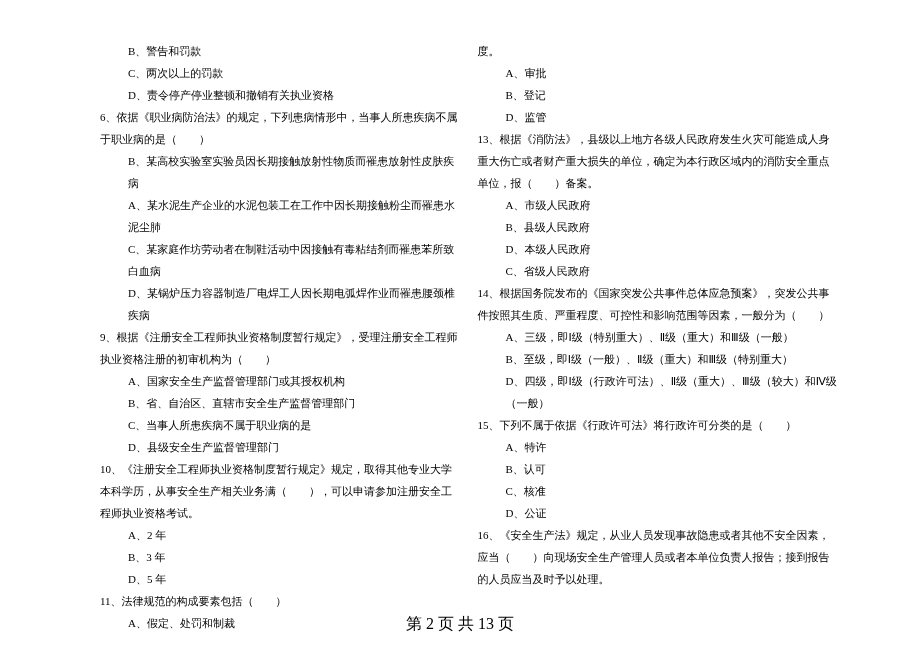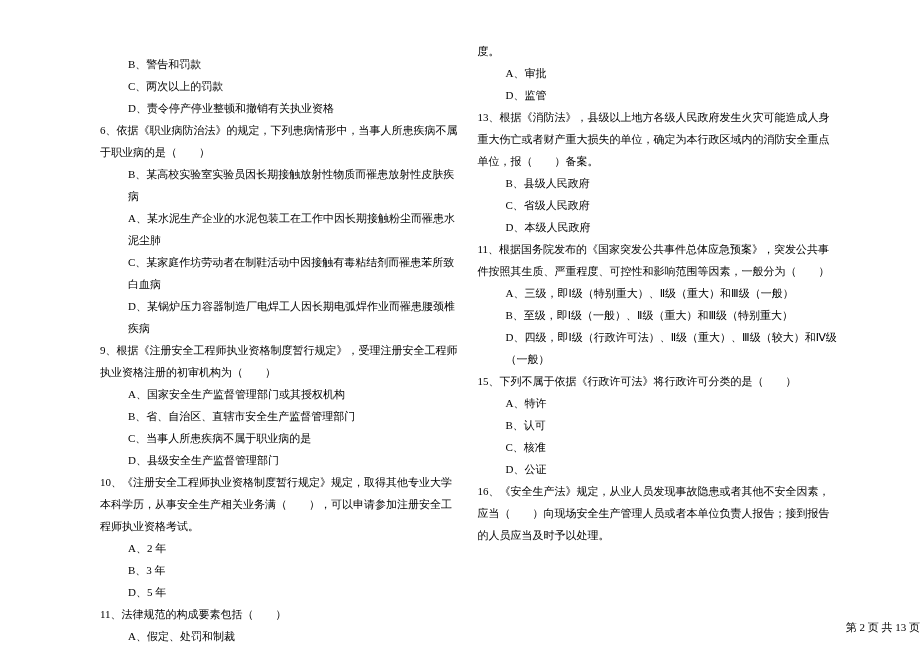--- a/index.html
+++ b/index.html
@@ -24,41 +24,40 @@
       padding: 40px 30px 10px 30px;
     }
     .column {
       flex: 1;
       padding: 0 10px;
       line-height: 2.0;
     }
     .column-left {
       padding-left: 70px;
       padding-right: 15px;
-      margin-top: 13px;
     }
     .column-right {
       padding-left: 0px;
       padding-right: 50px;
     }
     .option {
       padding-left: 28px;
     }
     .question {
       padding-left: 0px;
     }
     .question-continue {
       padding-left: 0px;
     }
     .footer {
       position: absolute;
       bottom: 15px;
       width: 100%;
-      text-align: right;
-      font-size: 11px;
+      text-align: center;
+      font-size: 16px;
     }
   </style>
 </head>
 <body>
 
 <div class="page-container">
   <div class="column column-left">
     <div class="option">B、警告和罚款</div>
     <div class="option">C、两次以上的罚款</div>
     <div class="option">D、责令停产停业整顿和撤销有关执业资格</div>
@@ -77,26 +76,28 @@
     <div class="option">B、3 年</div>
     <div class="option">D、5 年</div>
     <div class="question">11、法律规范的构成要素包括（　　）</div>
     <div class="option">A、假定、处罚和制裁</div>
 
   </div>
 
   <div class="column column-right">
     <div class="question-continue">度。</div>
     <div class="option">A、审批</div>
+    <div class="option">B、登记</div>
     <div class="option">D、监管</div>
     <div class="question">13、根据《消防法》，县级以上地方各级人民政府发生火灾可能造成人身重大伤亡或者财产重大损失的单位，确定为本行政区域内的消防安全重点单位，报（　　）备案。</div>
+    <div class="option">A、市级人民政府</div>
     <div class="option">B、县级人民政府</div>
+    <div class="option">D、本级人民政府</div>
     <div class="option">C、省级人民政府</div>
-    <div class="option">D、本级人民政府</div>
-    <div class="question">11、根据国务院发布的《国家突发公共事件总体应急预案》，突发公共事件按照其生质、严重程度、可控性和影响范围等因素，一般分为（　　）</div>
+    <div class="question">14、根据国务院发布的《国家突发公共事件总体应急预案》，突发公共事件按照其生质、严重程度、可控性和影响范围等因素，一般分为（　　）</div>
     <div class="option">A、三级，即Ⅰ级（特别重大）、Ⅱ级（重大）和Ⅲ级（一般）</div>
     <div class="option">B、至级，即Ⅰ级（一般）、Ⅱ级（重大）和Ⅲ级（特别重大）</div>
     <div class="option">D、四级，即Ⅰ级（行政许可法）、Ⅱ级（重大）、Ⅲ级（较大）和Ⅳ级（一般）</div>
     <div class="question">15、下列不属于依据《行政许可法》将行政许可分类的是（　　）</div>
     <div class="option">A、特许</div>
     <div class="option">B、认可</div>
     <div class="option">C、核准</div>
     <div class="option">D、公证</div>
     <div class="question">16、《安全生产法》规定，从业人员发现事故隐患或者其他不安全因素，应当（　　）向现场安全生产管理人员或者本单位负责人报告；接到报告的人员应当及时予以处理。</div>
 

